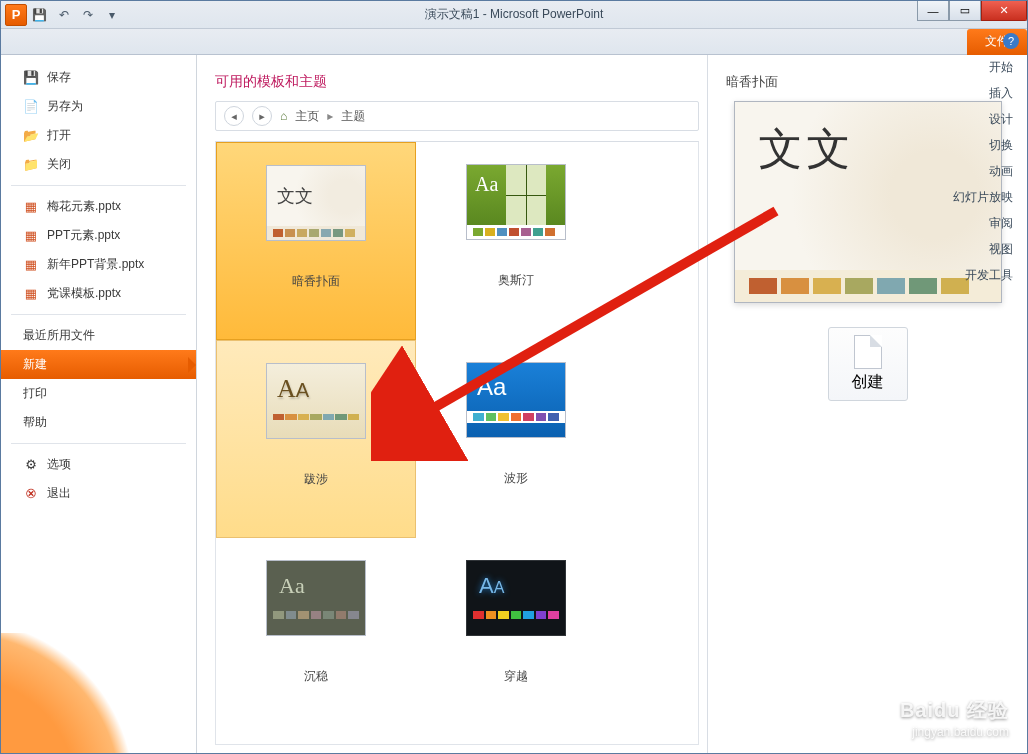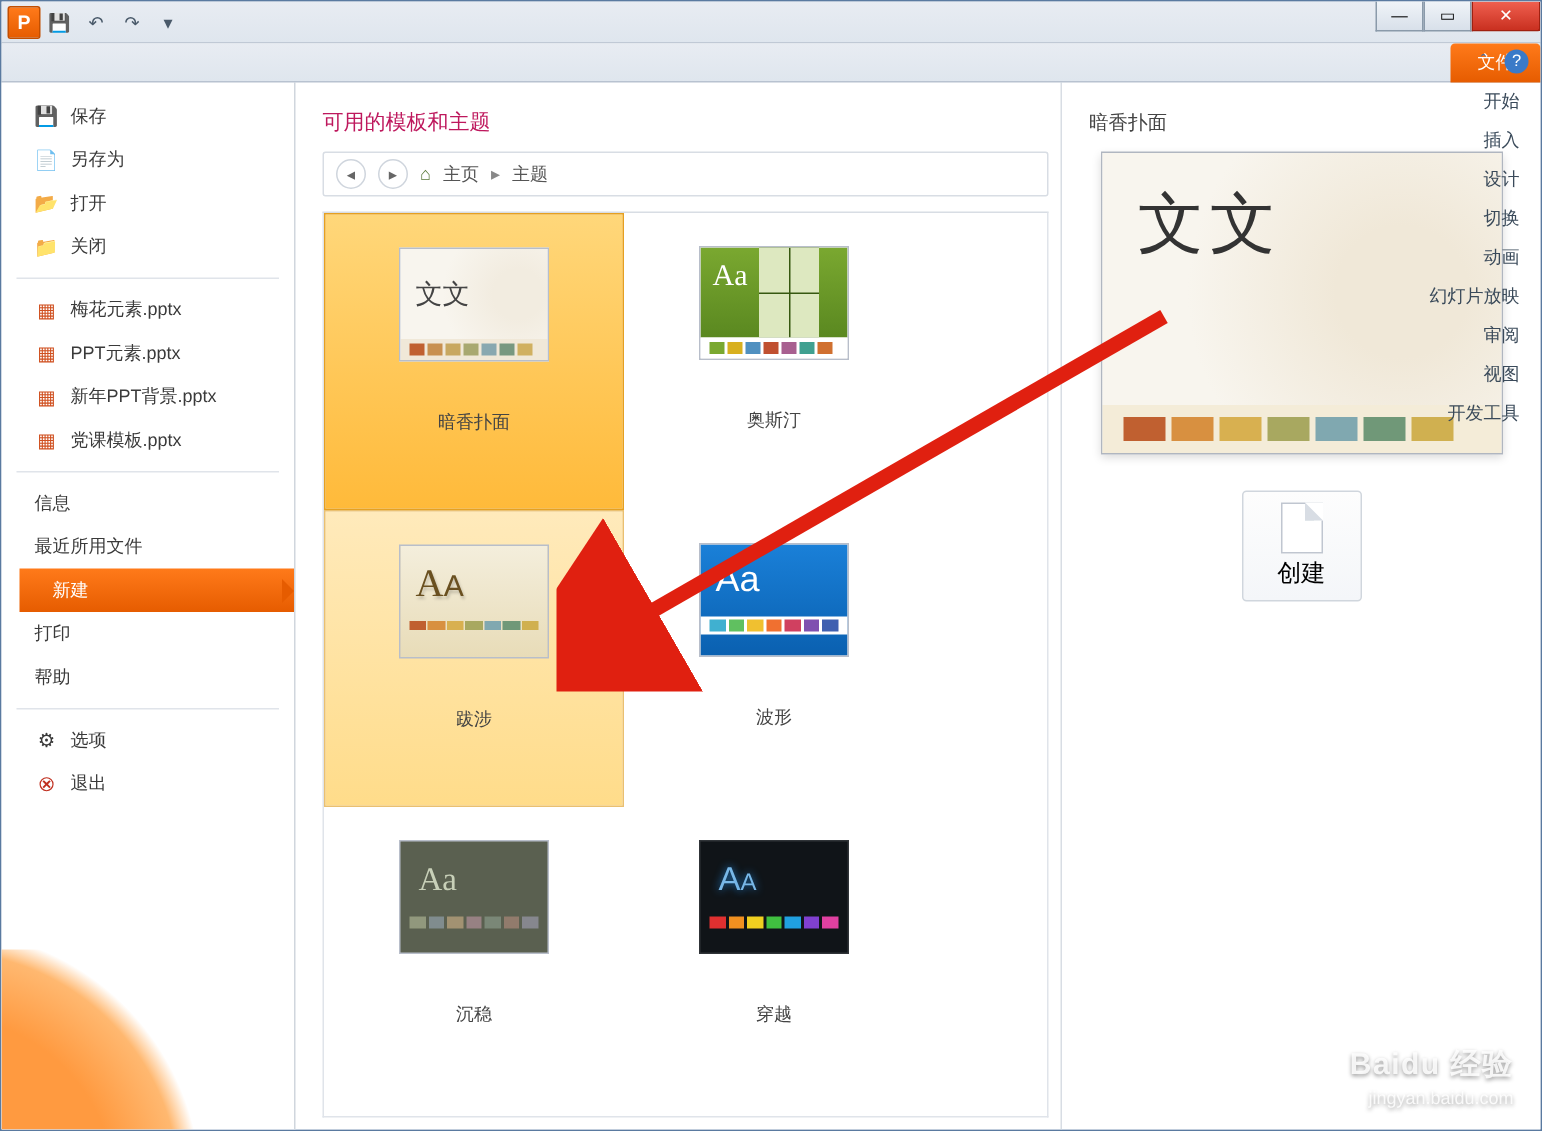--- a/index.html
+++ b/index.html
@@ -18,21 +18,21 @@
 .tab { padding: 4px 14px 5px; font-size: 12px; color: #3a4a5a; cursor: pointer; }
 .tab.file { background: linear-gradient(#ff7a1a,#e65c00); color: #fff; border-radius: 3px 3px 0 0; margin-left: 2px; padding: 4px 18px 5px; }
 .helpicons { position: absolute; right: 8px; top: 4px; display: flex; gap: 6px; }
 .helpicons span { width: 16px; height: 16px; border-radius: 50%; font-size: 11px; display: flex; align-items: center; justify-content: center; }
 
 .backstage { display: flex; height: calc(100% - 54px); background: #fff; }
 .sidebar { width: 196px; background: #fff; border-right: 1px solid #d0d6dd; padding-top: 8px; overflow: hidden; }
 .side-item { display: flex; align-items: center; gap: 8px; padding: 6px 10px 6px 22px; font-size: 12px; color: #3a3a3a; cursor: pointer; position: relative; }
 .side-item .ic { width: 16px; height: 16px; display: inline-flex; align-items: center; justify-content: center; font-size: 13px; }
 .side-item.noicon { padding-left: 22px; }
-.side-item.selected { background: linear-gradient(#ff7a1a,#e65c00); color: #fff; margin-left: 12px; }
+.side-item.selected { background: linear-gradient(#ff7a1a,#e65c00); color: #fff; }
 .side-item.selected::after { content: ""; position: absolute; right: -8px; top: 50%; margin-top: -8px; border: 8px solid transparent; border-left-color: #e65c00; }
 .side-sep { height: 1px; background: #e0e4ea; margin: 6px 10px; }
 
 .main { flex: 1; display: flex; }
 .templates { flex: 1; padding: 18px 8px 8px 18px; display: flex; flex-direction: column; min-width: 0; }
 .section-title { font-size: 14px; color: #be185d; margin-bottom: 10px; }
 .breadcrumb { display: flex; align-items: center; gap: 8px; border: 1px solid #d8dde4; border-radius: 2px; padding: 4px 8px; font-size: 12px; color: #555; margin-bottom: 10px; background: #fff; }
 .navbtn { width: 20px; height: 20px; border: 1px solid #cfd5dd; border-radius: 50%; display: flex; align-items: center; justify-content: center; font-size: 11px; color: #666; background: #fff; }
 .bc-arrow { color: #888; }
 .bc-home { color: #5a7a3a; }
@@ -111,20 +111,21 @@
 <body>
 
 <div class="titlebar">
   <div class="qat">
     <div class="app-icon">P</div>
     <div class="qat-btn">💾</div>
     <div class="qat-btn">↶</div>
     <div class="qat-btn">↷</div>
     <div class="qat-btn">▾</div>
   </div>
+  <div class="title-center">演示文稿1 - Microsoft PowerPoint</div>
   <div class="winctrls">
     <div class="winbtn">—</div>
     <div class="winbtn">▭</div>
     <div class="winbtn close">✕</div>
   </div>
 </div>
 
 <div class="ribbon-tabs">
   <div class="tab file">文件</div>
   <div class="tab">开始</div>
@@ -173,23 +174,20 @@
     <div class="side-item">
         <span class="ic" style="color:#d05020">▦</span>
         <span>新年PPT背景.pptx</span>
       </div>
     <div class="side-item">
         <span class="ic" style="color:#d05020">▦</span>
         <span>党课模板.pptx</span>
       </div>
     <div class="side-sep"></div>
     <div class="side-item noicon">
-        <span>信息</span>
-      </div>
-    <div class="side-item noicon">
         <span>最近所用文件</span>
       </div>
     <div class="side-item noicon selected">
         <span>新建</span>
       </div>
     <div class="side-item noicon">
         <span>打印</span>
       </div>
     <div class="side-item noicon">
         <span>帮助</span>

